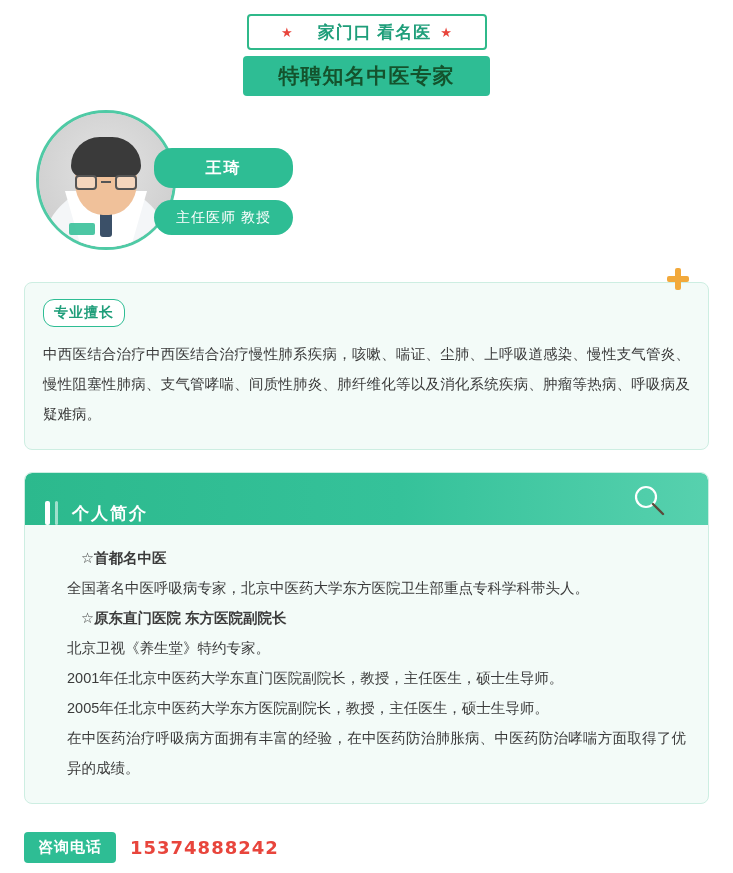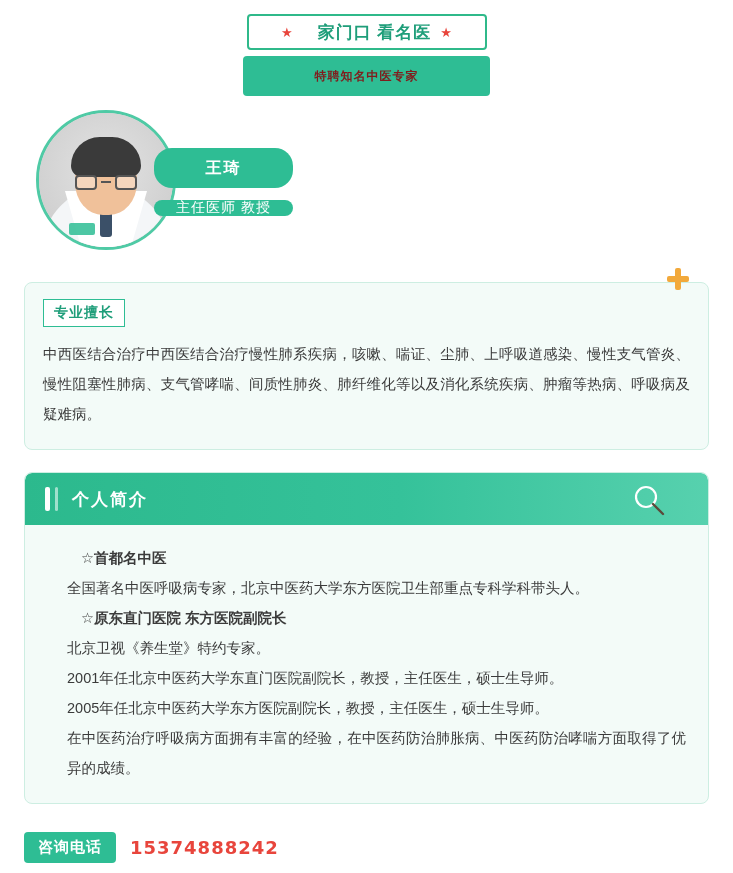--- a/index.html
+++ b/index.html
@@ -51,22 +51,22 @@
     margin-top: 6px;
     width: 247px;
     height: 40px;
     background: #2ebd94;
     border-radius: 4px;
     display: flex;
     align-items: center;
     justify-content: center;
   }
   .header-sub-text {
-    color: #7f1d1d;
-    font-size: 12px;
+    color: #14532d;
+    font-size: 21px;
     font-weight: bold;
     letter-spacing: 1px;
   }
 
   
   .doctor-row {
     margin-top: 14px;
     padding-left: 36px;
     display: flex;
     align-items: flex-start;
@@ -153,21 +153,21 @@
     align-items: center;
     justify-content: center;
     font-size: 16px;
     font-weight: bold;
     letter-spacing: 2px;
   }
   .title-pill {
     background: #2ebd94;
     color: #fff;
     border-radius: 18px;
-    height: 16px;
+    height: 35px;
     padding: 8px 22px;
     display: flex;
     align-items: center;
     justify-content: center;
     font-size: 14px;
     letter-spacing: 1px;
   }
 
   
   .plus-deco {
@@ -199,21 +199,21 @@
   }
   .tag-title {
     display: inline-flex;
     align-items: center;
     justify-content: center;
     border: 1px solid #2ebd94;
     color: #1f9e7a;
     background: #fff;
     font-size: 14px;
     font-weight: bold;
-    border-radius: 0;
+    border-radius: 11px;
     padding: 4px 10px;
     letter-spacing: 1px;
   }
   .specialty-text {
     margin-top: 12px;
     font-size: 14.5px;
     line-height: 30px;
     color: #3b3b3b;
     text-align: justify;
   }
@@ -221,21 +221,21 @@
   
   .bio-card {
     margin-top: 22px;
     padding: 0 0 20px 0;
     overflow: hidden;
   }
   .bio-header {
     height: 52px;
     background: linear-gradient(90deg, #2cb98d 0%, #35c29a 55%, #57d1ae 100%);
     display: flex;
-    align-items: center;
+    align-items: flex-end;
     position: relative;
     border-radius: 7px 7px 0 0;
   }
   .bio-header .bar {
     width: 5px;
     height: 24px;
     background: #ffffff;
     margin-left: 20px;
     border-radius: 2px;
   }

